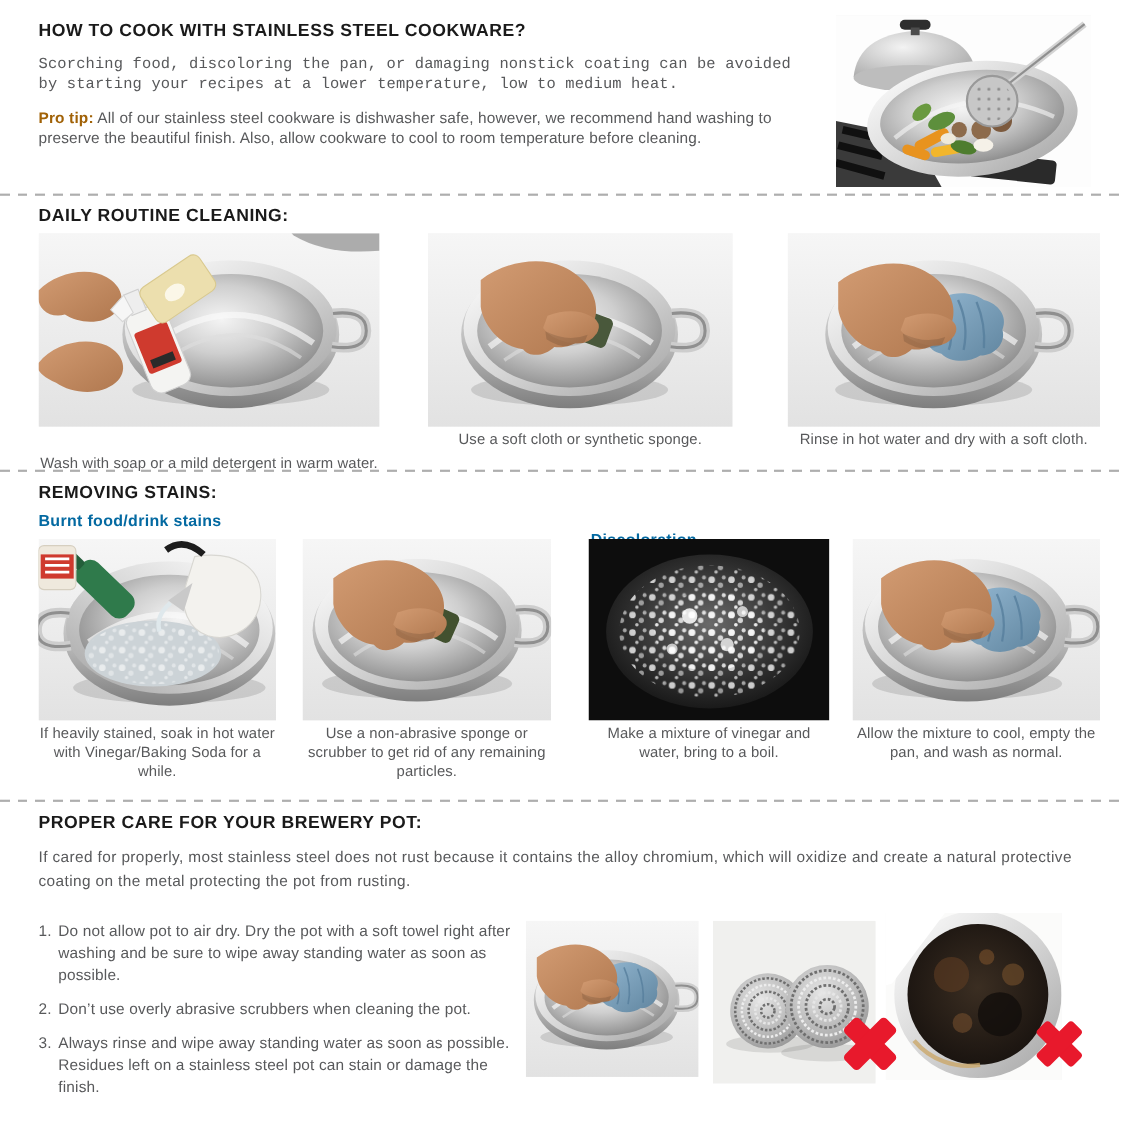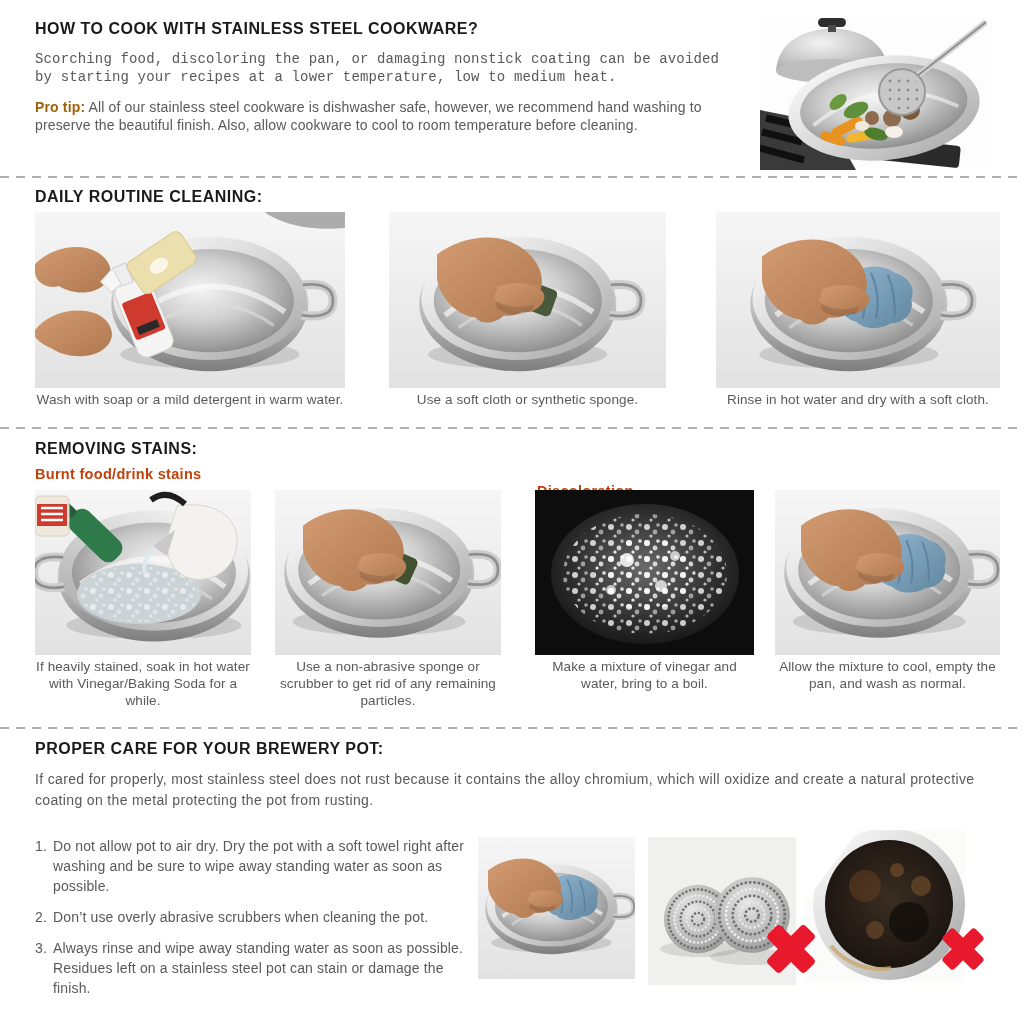--- a/index.html
+++ b/index.html
@@ -4,21 +4,21 @@
 <style>
   html,body{margin:0;padding:0;background:#ffffff;}
   .page{position:relative;width:1024px;height:1024px;background:#ffffff;overflow:hidden;
         font-family:"Liberation Sans","DejaVu Sans",sans-serif;color:#58595b;}
   .abs{position:absolute;}
   .sec-h{margin:0;font-size:16px;font-weight:700;color:#1a1a1a;letter-spacing:.5px;}
   .body-text{font-size:14px;line-height:18px;letter-spacing:.15px;}
   .body-text b{color:#a16207;}
   .wide-text{font-size:14px;line-height:21px;letter-spacing:.35px;}
   .caption{font-size:13.5px;line-height:17px;text-align:center;letter-spacing:.1px;}
-  .sub-h{font-size:14.5px;font-weight:700;color:#c2410c;letter-spacing:.3px;margin:0;}
+  .sub-h{font-size:14.5px;font-weight:700;color:#0369a1;letter-spacing:.3px;margin:0;}
   .divider{left:0;width:1024px;height:2px;
            background:repeating-linear-gradient(90deg,#aeaeae 0 9px,transparent 9px 16px);}
   .list-row{display:flex;margin-bottom:11px;font-size:14px;line-height:20px;letter-spacing:.15px;}
   .list-num{flex:0 0 18px;}
   .list-txt{flex:1;}
   figure{margin:0;}
   svg{display:block;}
   symbol{overflow:visible;}
   .photo{box-shadow:0 0 0 1px rgba(0,0,0,0.04) inset;}
 </style>
@@ -215,21 +215,21 @@
 
   <figure class="abs photo" style="left:716px;top:212px;width:284px;height:176px;">
     <svg viewBox="0 0 284 176" width="284" height="176">
       <rect width="284" height="176" fill="url(#gPhotoBg)"></rect>
       <use href="#sym-pan" x="18" y="8" width="252" height="168"></use>
       <use href="#sym-cloth" x="118" y="52" width="84" height="68"></use>
       <use href="#sym-arm" x="46" y="18" width="152" height="112"></use>
     </svg>
   </figure>
 
-  <div class="abs caption" style="left:35px;top:391px;width:310px;">Wash with soap or a mild detergent in warm water.</div>
+  <div class="abs caption" style="left:35px;top:412px;width:310px;">Wash with soap or a mild detergent in warm water.</div>
   <div class="abs caption" style="left:389px;top:391px;width:277px;">Use a soft cloth or synthetic sponge.</div>
   <div class="abs caption" style="left:716px;top:391px;width:284px;">Rinse in hot water and dry with a soft cloth.</div>
 
   <div class="abs divider" style="top:427px;"></div>
 
   <h2 class="abs sec-h" style="left:35px;top:440px;">REMOVING STAINS:</h2>
   <p class="abs sub-h" style="left:35px;top:466px;">Burnt food/drink stains</p>
   <p class="abs sub-h" style="left:537px;top:483px;">Discoloration</p>
 
   <figure class="abs photo" style="left:35px;top:490px;width:216px;height:165px;">

